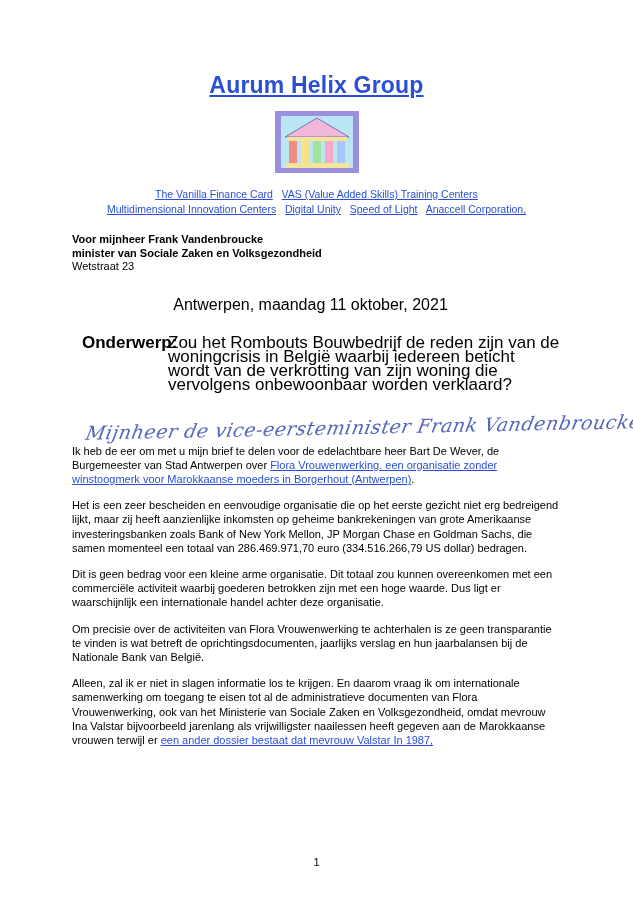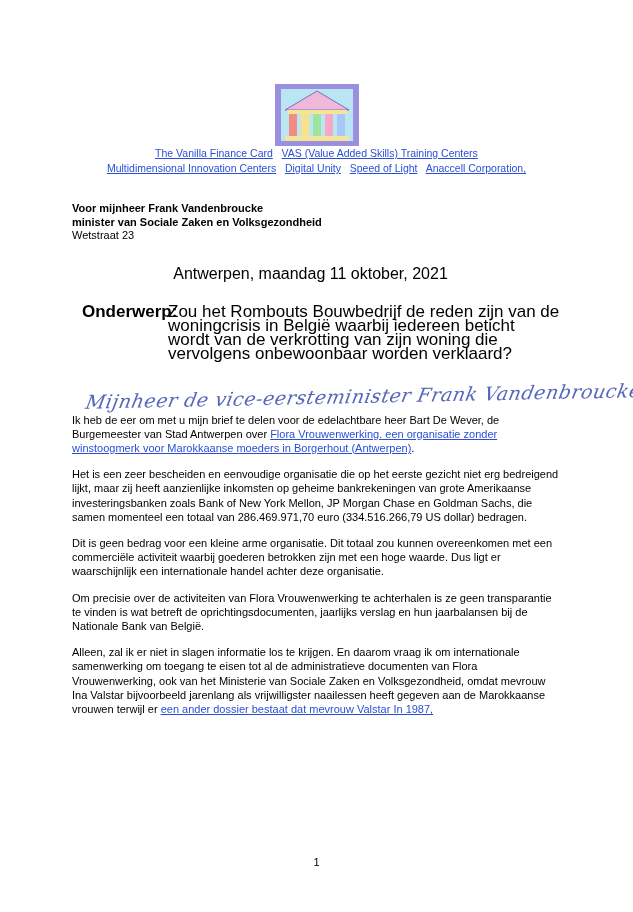--- a/index.html
+++ b/index.html
@@ -34,34 +34,35 @@
     text-decoration: underline;
     letter-spacing: 0.2px;
     font-family: "Liberation Sans", sans-serif;
   }
   .logo-wrap {
     margin: 12px auto 0 auto;
     width: 84px;
     height: 62px;
   }
   .links {
+    margin-top: 14px;
     line-height: 15px;
   }
   .links a, .link {
     color: #2a4fd6;
     text-decoration: underline;
     font-size: 10.5px;
     cursor: pointer;
   }
   .links-row {
     font-size: 10.5px;
   }
   
   .address {
-    margin-top: 26px;
+    margin-top: 16px;
     font-size: 11px;
     line-height: 13.5px;
   }
   .address .bold {
     font-weight: bold;
   }
   .datum {
     margin-top: 22px;
     text-align: center;
     font-size: 16px;
@@ -118,20 +119,21 @@
     text-align: center;
     font-size: 11px;
   }
 </style>
 </head>
 <body>
 
 <div class="page">
 
   <div class="letterhead">
+    <div class="company-title">Aurum Helix Group</div>
 
     <div class="logo-wrap">
       <svg width="84" height="62" viewBox="0 0 84 62" xmlns="http://www.w3.org/2000/svg">
         <rect x="0" y="0" width="84" height="62" fill="#9b8fe0"></rect>
         <rect x="6" y="5" width="72" height="52" fill="#b9e6f2"></rect>
         <polygon points="42,7 10,26 74,26" fill="#f0b8d8" stroke="#7a6fc0" stroke-width="1"></polygon>
         <rect x="12" y="26" width="60" height="4" fill="#f4e59a"></rect>
         <rect x="14" y="30" width="8" height="22" fill="#f28b82"></rect>
         <rect x="26" y="30" width="8" height="22" fill="#fbe08a"></rect>
         <rect x="38" y="30" width="8" height="22" fill="#9fe3a0"></rect>

